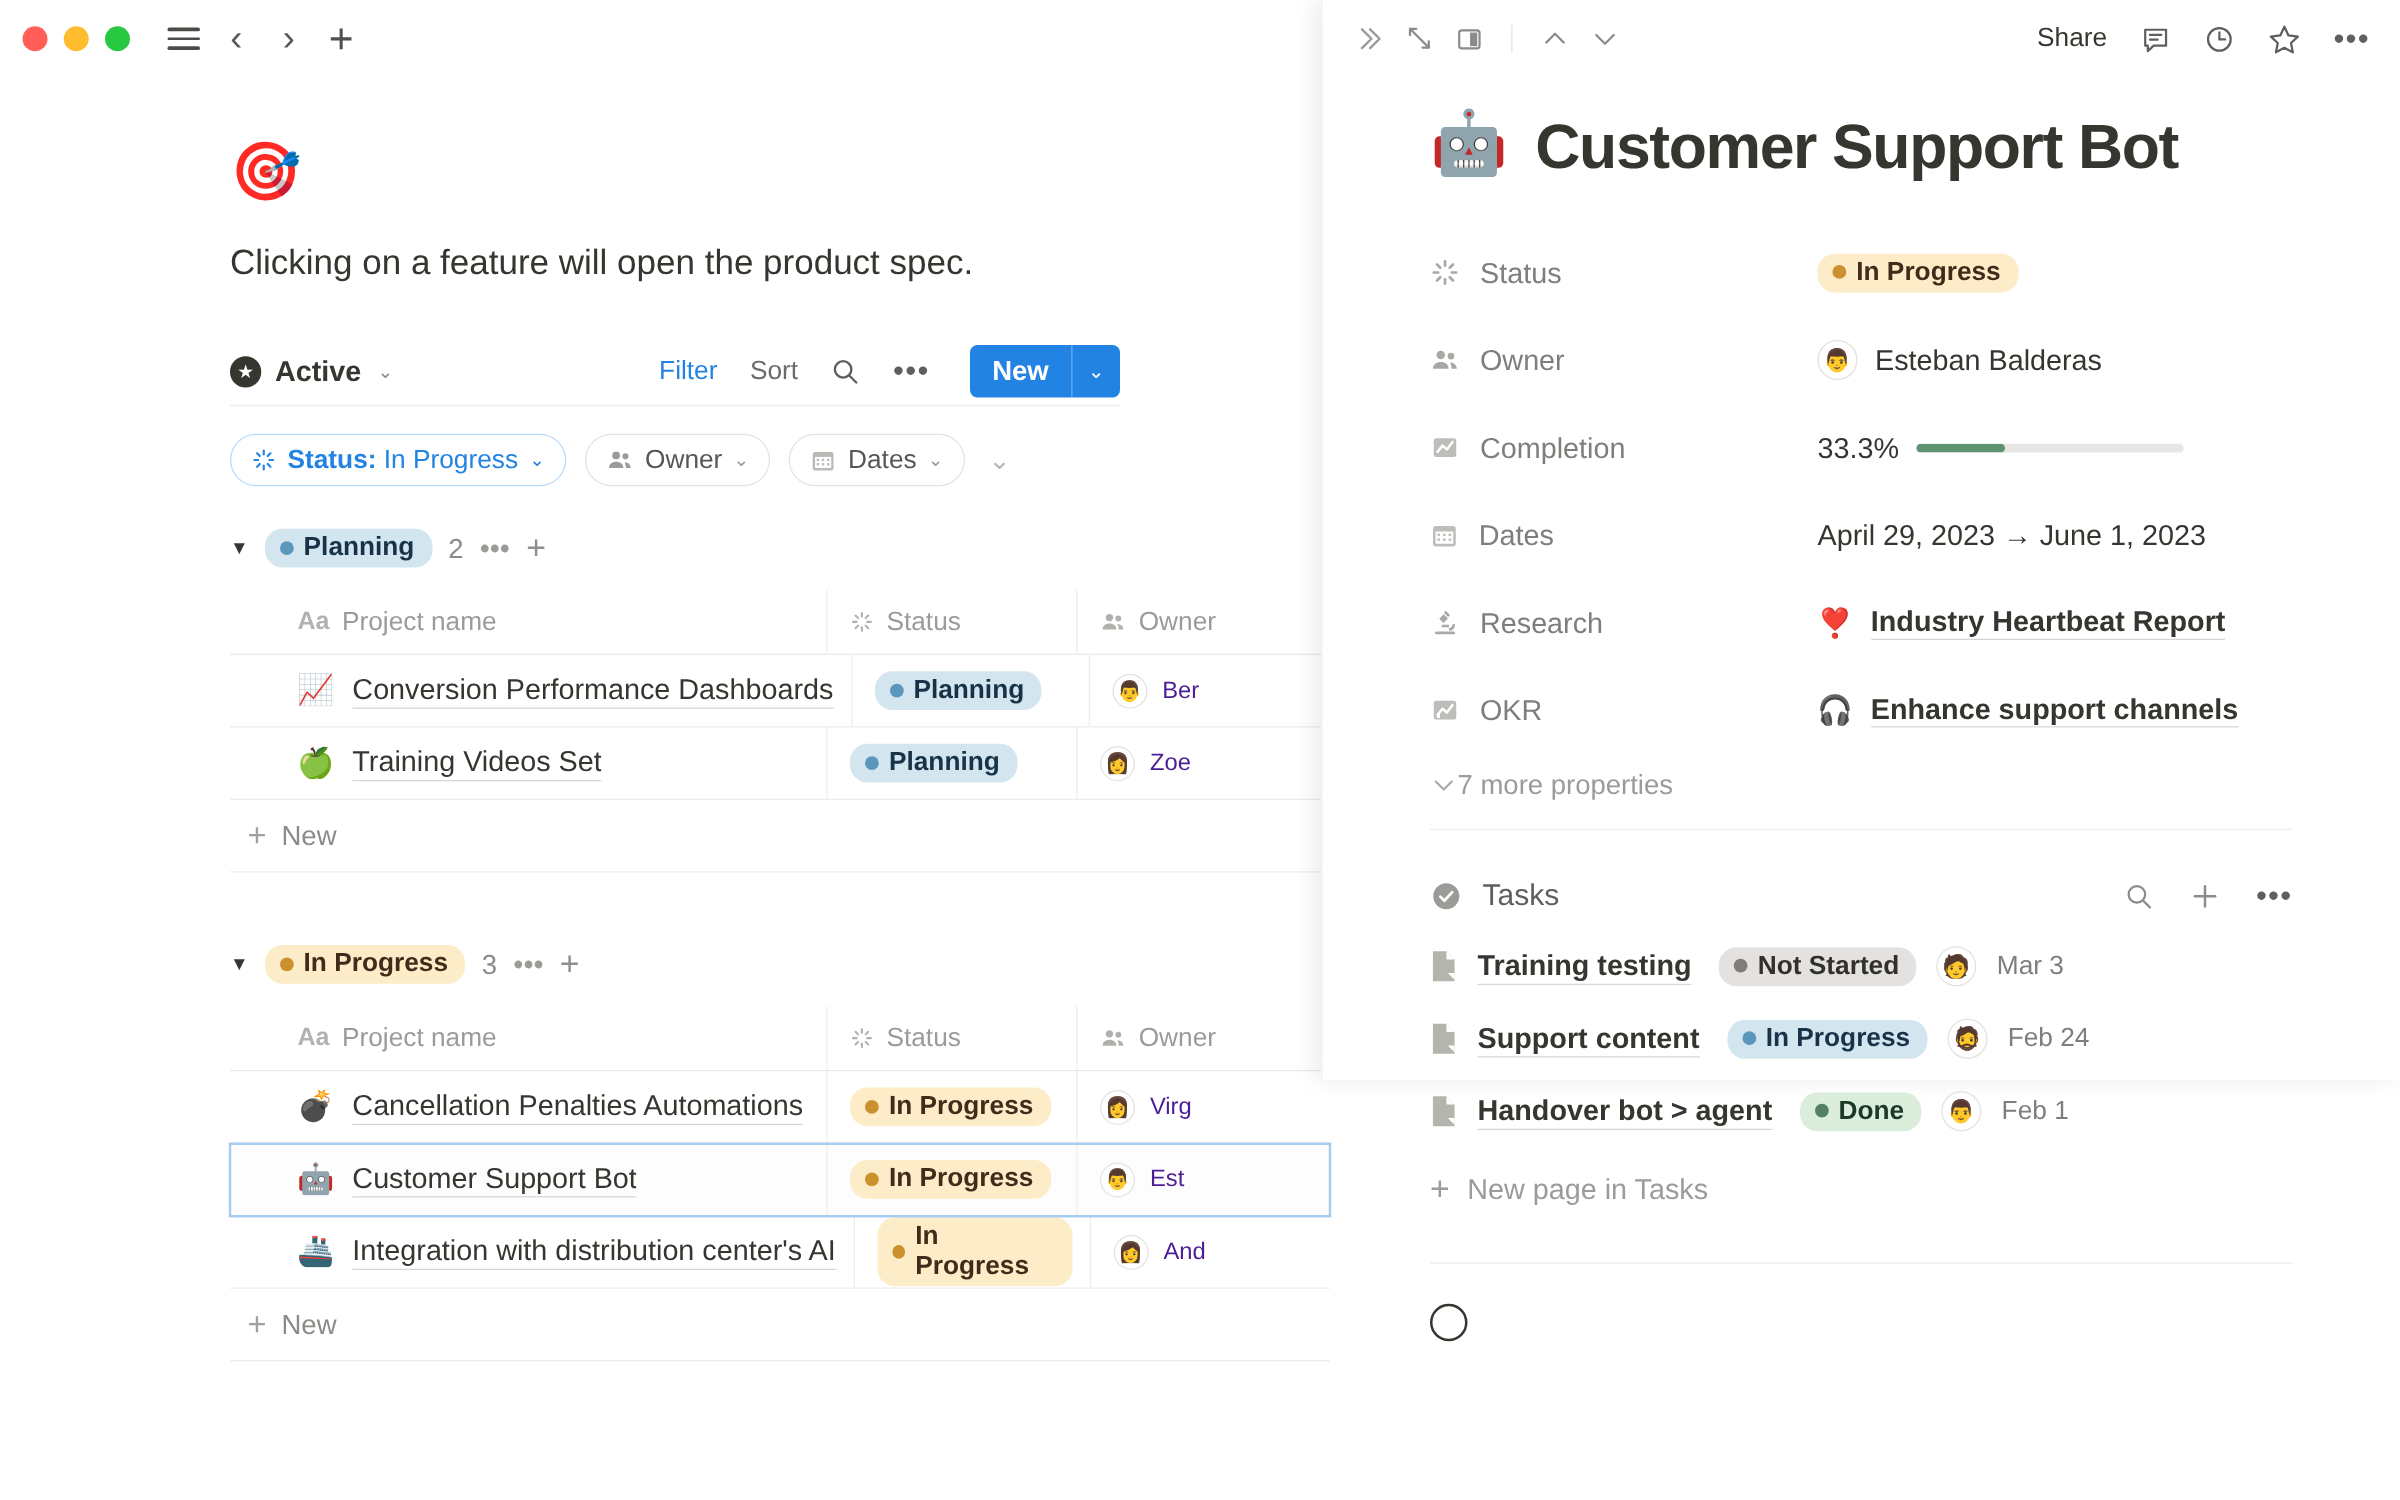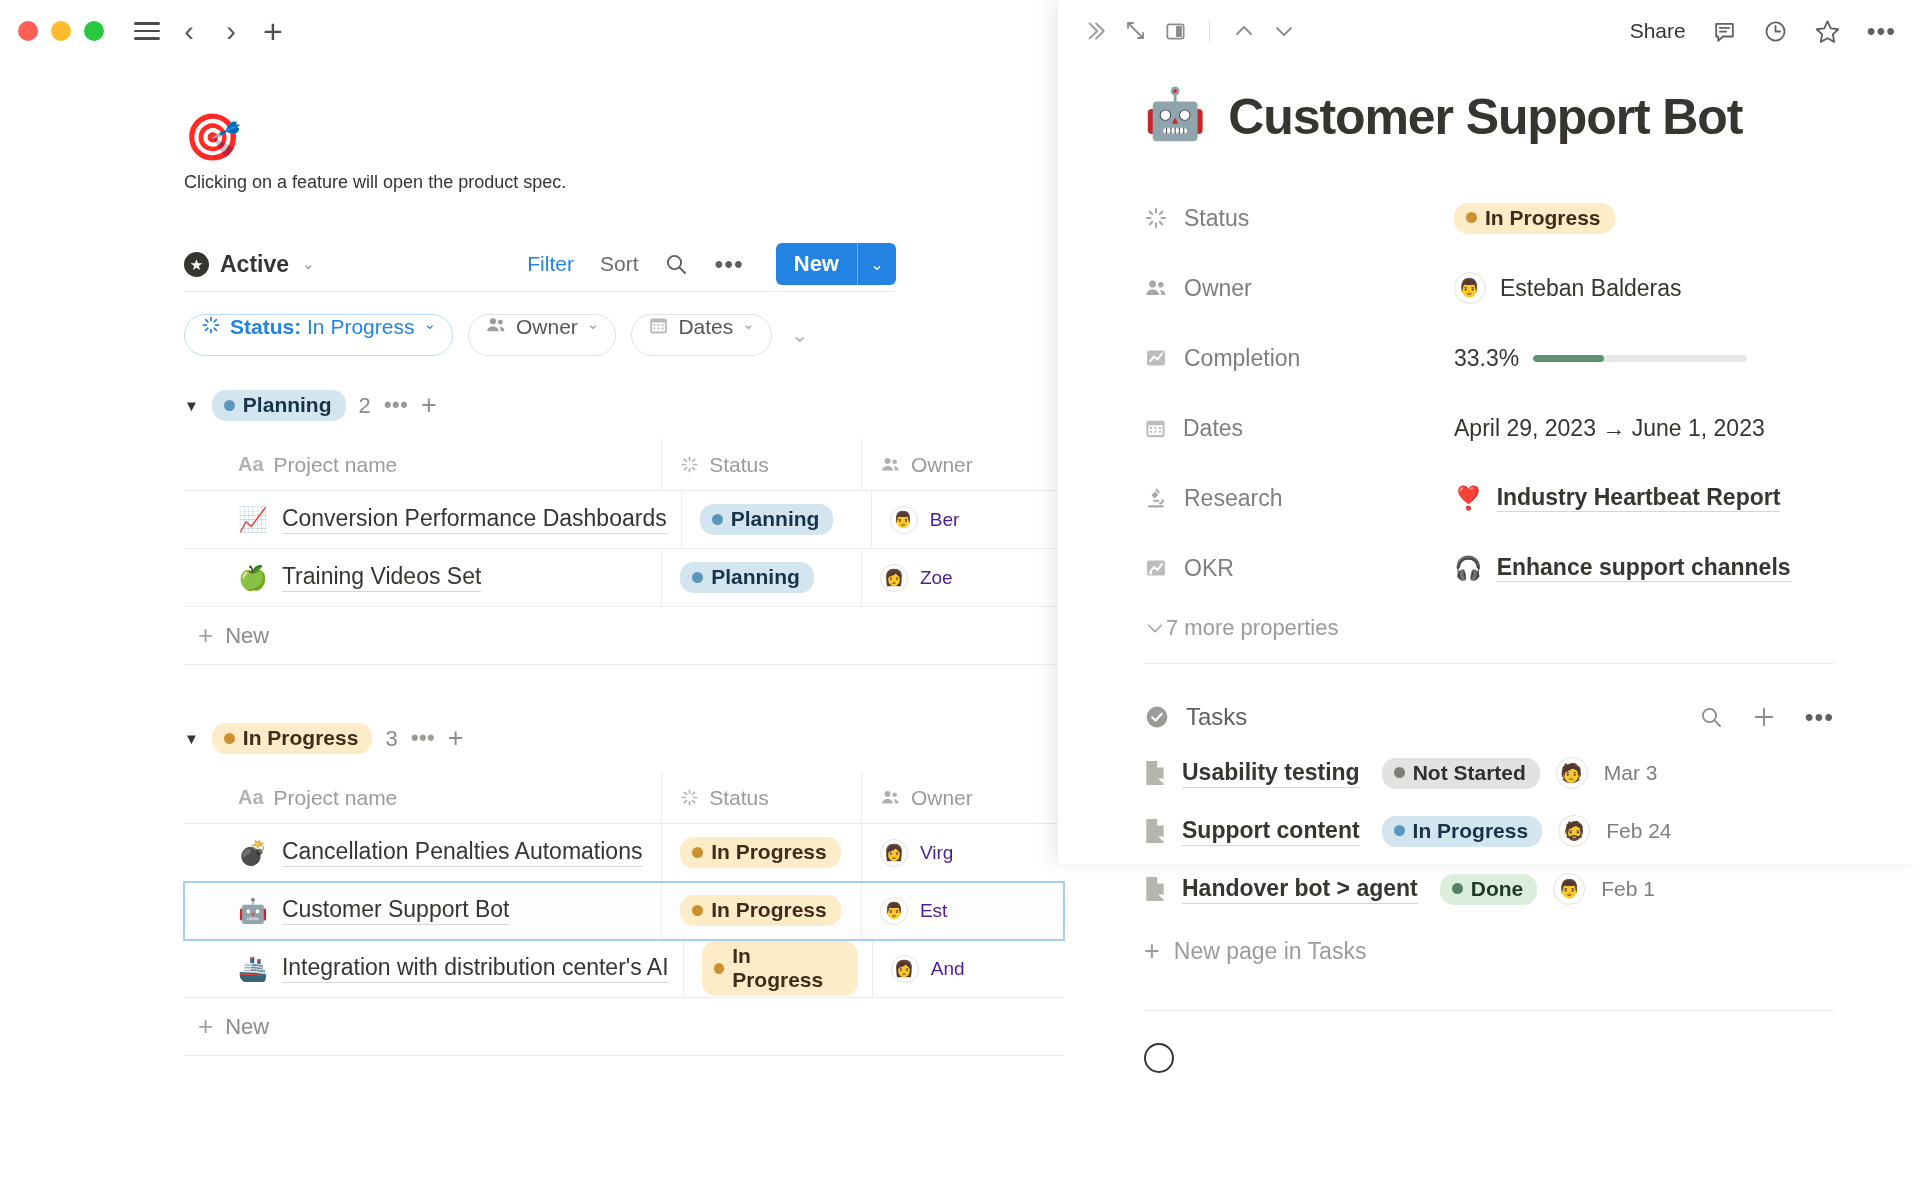--- a/index.html
+++ b/index.html
@@ -37,21 +37,21 @@
   
   .content { position:absolute; left:0; top:62px; width:1060px; height:1138px; }
   .col { margin-left:184px; width:880px; }
 
   .page-title-row { display:flex; align-items:center; gap:22px; margin-top:52px; }
   .page-emoji { font-size:46px; line-height:1; }
   .page-title {
     font-size:53px; font-weight:700; letter-spacing:-1.2px; color:#37352f;
     font-family:"Liberation Sans", sans-serif;
   }
-  .page-sub { margin-top:12px; font-size:18px; color:#37352f; }
+  .page-sub { margin-top:34px; font-size:28px; color:#37352f; }
 
   .viewbar { display:flex; align-items:center; margin-top:48px; height:46px; width:712px; position:relative;}
   .view-active { display:flex; align-items:center; gap:11px; }
   .star-badge {
     width:25px; height:25px; border-radius:50%; background:#37352f; color:#fff;
     display:flex; align-items:center; justify-content:center; font-size:15px; line-height:1;
   }
   .view-name { font-size:23px; font-weight:700; color:#37352f; }
   .caret { font-size:15px; color:#8b8b88; margin-left:2px; }
 
@@ -66,21 +66,21 @@
     border-radius:6px; overflow:hidden; height:42px; margin-left:6px;
   }
   .new-btn .lbl { padding:0 18px; display:flex; align-items:center; font-size:22px; font-weight:600; }
   .new-btn .sep { width:1px; background:rgba(255,255,255,.35); }
   .new-btn .drop { width:38px; display:flex; align-items:center; justify-content:center; font-size:16px; }
 
   .divline { width:712px; height:1px; background:#ececeb; margin-top:4px; }
 
   .chips { display:flex; align-items:center; gap:15px; margin-top:22px; }
   .chip {
-    display:flex; align-items:flex-start; gap:9px; height:42px; padding:0 16px;
+    display:flex; align-items:center; gap:9px; height:42px; padding:0 16px;
     border:1px solid #e3e3e1; border-radius:21px; font-size:21px; color:#575754;
     background:#fff;
   }
   .chip.active { border-color:#b9dcfa; color:#2383e2; background:#fff; }
   .chip.active .chip-label { color:#2383e2; }
   .chip .chip-label b { font-weight:700; }
   .chip .cv { font-size:15px; color:#9b9b98; }
   .chip.active .cv { color:#2383e2; }
   .chip-tail { color:#b6b6b3; font-size:21px; margin-left:4px; }
 
@@ -729,21 +729,21 @@
         </div>
 
         <div class="trow2">
           <span class="tdoc">
             <svg width="22" height="26" viewBox="0 0 20 24">
                 <path d="M2 1h10l6 6v16H2z" fill="#b6b5ad"></path>
                 <path d="M12 1l6 6h-6z" fill="#fff"></path>
                 <path d="M13 17h5v5z" fill="#fff"></path>
               </svg>
           </span>
-          <span class="tname">Usability testing</span>
+          <span class="tname">Training testing</span>
           <span class="pill gray tpill">
               <span class="sdot"></span>
               <span>Not Started</span>
             </span>
           <span class="avatar-md">🧑</span>
           <span class="tdate">Mar 3</span>
         </div>
 
         <div class="trow2">
           <span class="tdoc">

